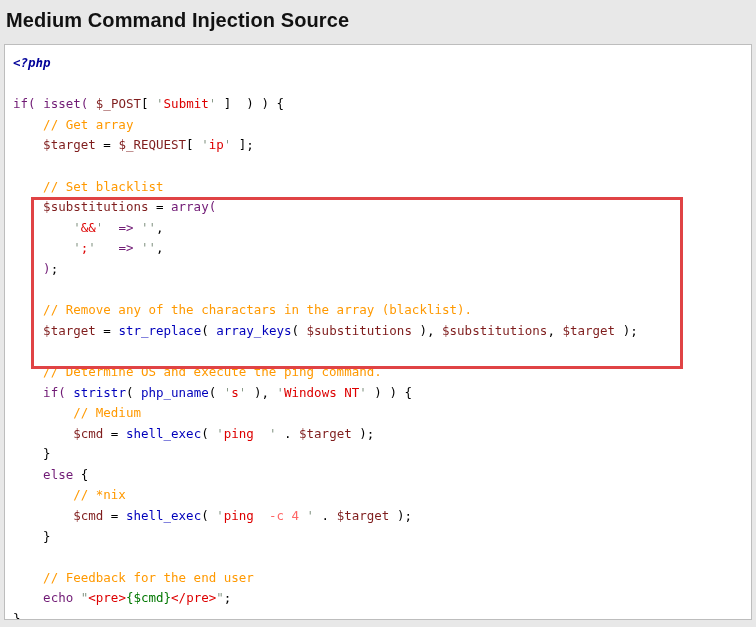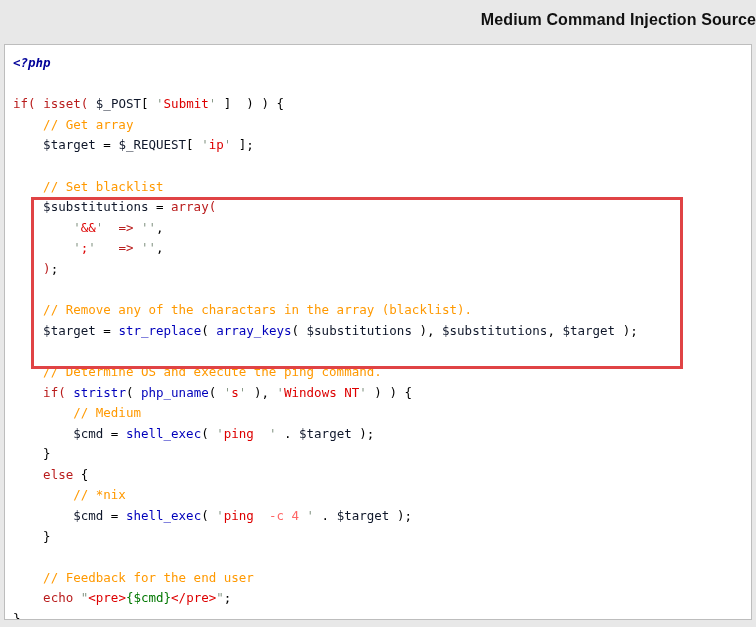--- a/index.html
+++ b/index.html
@@ -15,28 +15,27 @@
   }
   .page {
     width: 756px;
     height: 627px;
     position: relative;
     background: #e8e8e8;
     box-sizing: border-box;
   }
   .page-title {
     font-family: "Liberation Sans", sans-serif;
-    font-size: 16px;
+    font-size: 20px;
     font-weight: bold;
     color: #111111;
     padding: 8px 0 0 6px;
     margin: 0;
     letter-spacing: 0.1px;
     line-height: 24px;
-    text-align: right;
   }
   .code-panel {
     position: absolute;
     left: 4px;
     top: 44px;
     width: 748px;
     height: 576px;
     background: #ffffff;
     border: 1px solid #bdbdbd;
     box-sizing: border-box;
@@ -50,22 +49,22 @@
     margin: 0;
     font-family: "DejaVu Sans Mono", monospace;
     font-size: 12.5px;
     line-height: 20.6px;
     white-space: pre;
     color: #000000;
     letter-spacing: 0px;
   }
   
   .t-tag      { color: #000099; font-weight: bold; font-style: italic; }
-  .t-kw       { color: #b91c1c; }
-  .t-var      { color: #0f172a; }
+  .t-kw       { color: #701a75; }
+  .t-var      { color: #7f1d1d; }
   .t-fn       { color: #0000BB; text-align: right; }
   .t-str      { color: #DD0000; }
   .t-str2     { color: #FF6666; text-align: center; }
   .t-quote    { color: #889988; }
   .t-cmt      { color: #FF9900; }
   .t-def      { color: #000000; }
   .t-strgreen { color: #007700; }
 
   .highlight-box {
     position: absolute;

